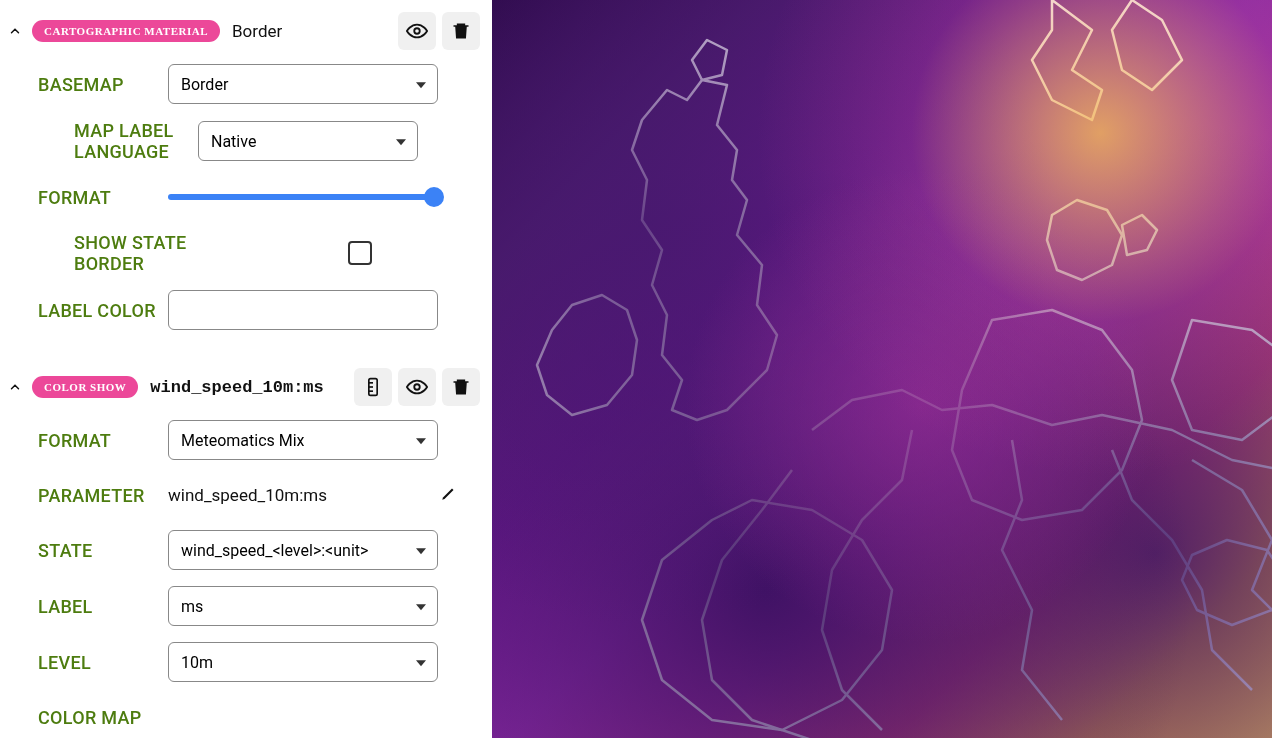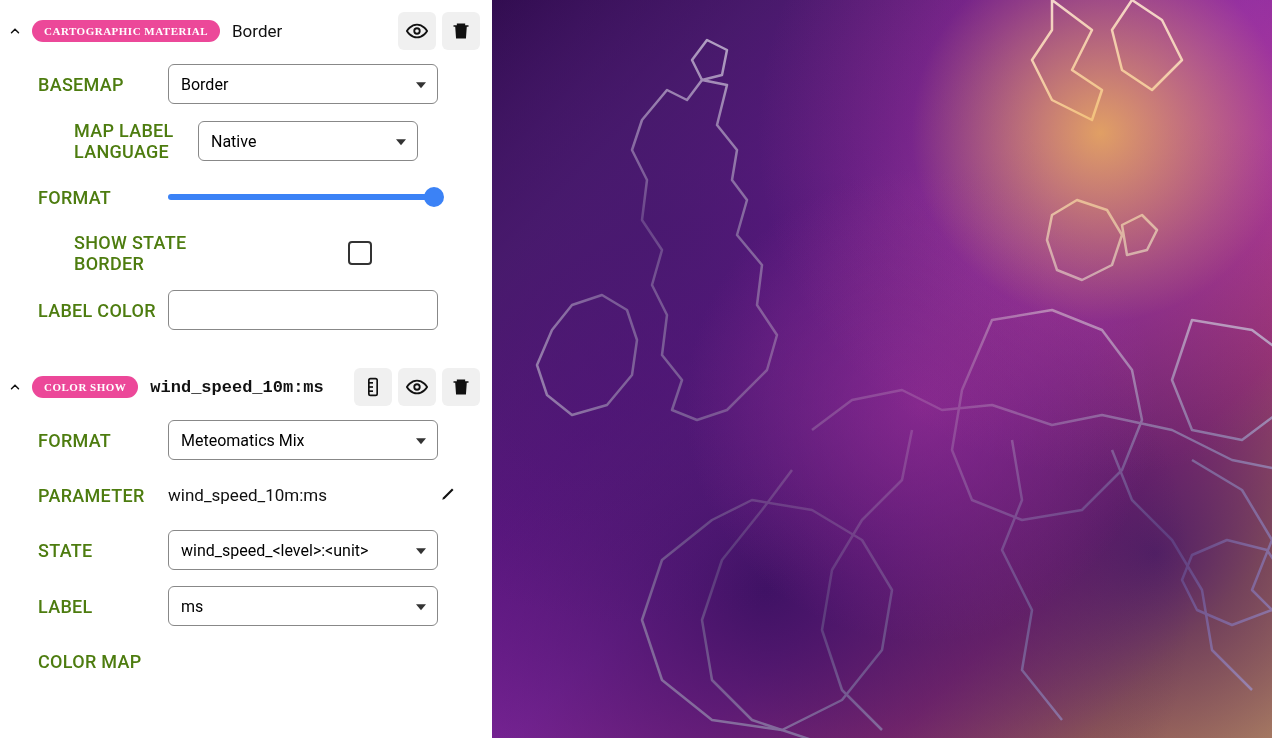--- a/index.html
+++ b/index.html
@@ -347,20 +347,30 @@
         <span class="label">LABEL</span>
         <div class="control">
           <div class="select-wrap">
             <select class="select">
               <option>ms</option>
             </select>
           </div>
         </div>
       </div>
       <div class="row">
+        <span class="label">LEVEL</span>
+        <div class="control">
+          <div class="select-wrap">
+            <select class="select">
+              <option>10m</option>
+            </select>
+          </div>
+        </div>
+      </div>
+      <div class="row">
         <span class="label">COLOR MAP</span>
       </div>
 
     </div>
   </div>
 
 </div>
 
 <div class="map-pane">
   <div class="heat"></div>

